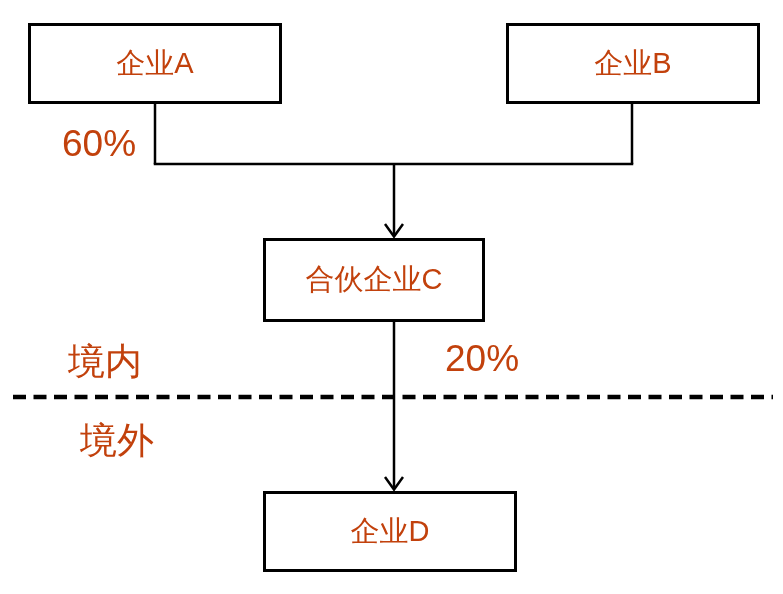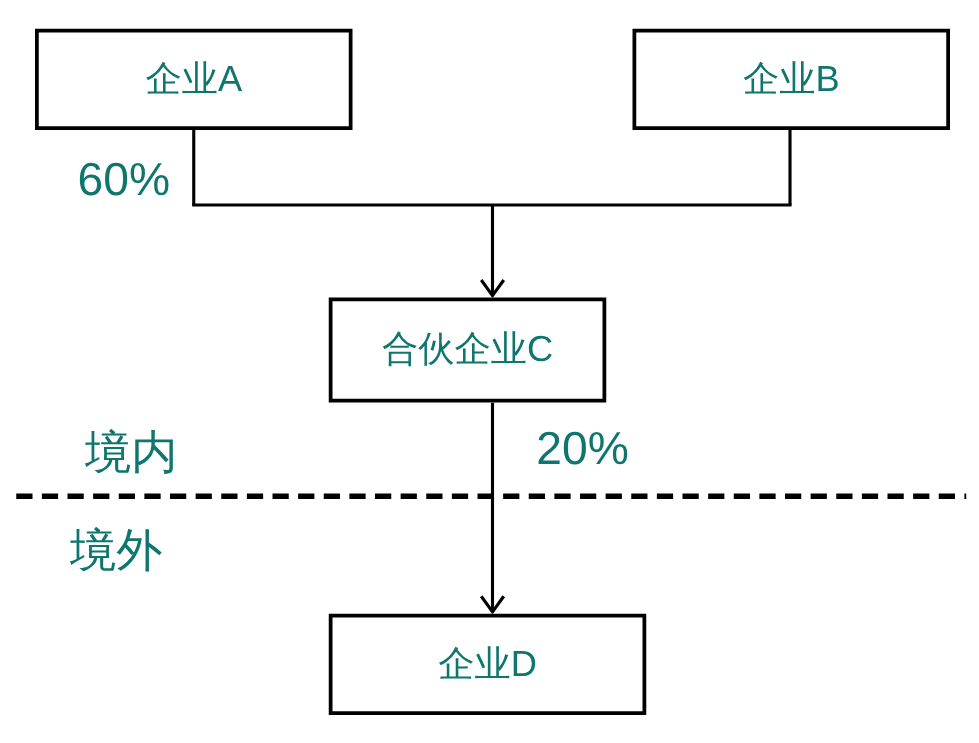--- a/index.html
+++ b/index.html
@@ -6,21 +6,21 @@
     margin: 0;
     padding: 0;
     background: #ffffff;
   }
   .canvas {
     position: relative;
     width: 783px;
     height: 594px;
     background: #ffffff;
     font-family: "Liberation Sans", sans-serif;
-    color: #0f766e;
+    color: #c2410c;
     overflow: hidden;
   }
   .connector-layer {
     position: absolute;
     left: 0;
     top: 0;
     width: 783px;
     height: 594px;
   }
   .node {
@@ -37,23 +37,23 @@
   .node-b { left: 506px; top: 23px;  width: 254px; height: 81px; justify-content: center; }
   .node-c { left: 263px; top: 238px; width: 222px; height: 84px; }
   .node-d { left: 263px; top: 491px; width: 254px; height: 81px; justify-content: center; }
   .floating-label {
     position: absolute;
     font-size: 37px;
     line-height: 1;
     white-space: nowrap;
   }
   .pct-a    { left: 62px;  top: 125px; }
-  .pct-c    { left: 429px; top: 340px; }
+  .pct-c    { left: 445px; top: 340px; }
   .region-in  { left: 68px; top: 343px; }
-  .region-out { left: 56px; top: 422px; }
+  .region-out { left: 80px; top: 422px; }
 </style>
 </head>
 <body>
 
 <div class="canvas">
 
   <svg class="connector-layer" width="783" height="594" viewBox="0 0 783 594" xmlns="http://www.w3.org/2000/svg">
 
     <path d="M155,104 L155,164" stroke="#000000" stroke-width="2.5" fill="none"></path>
 

